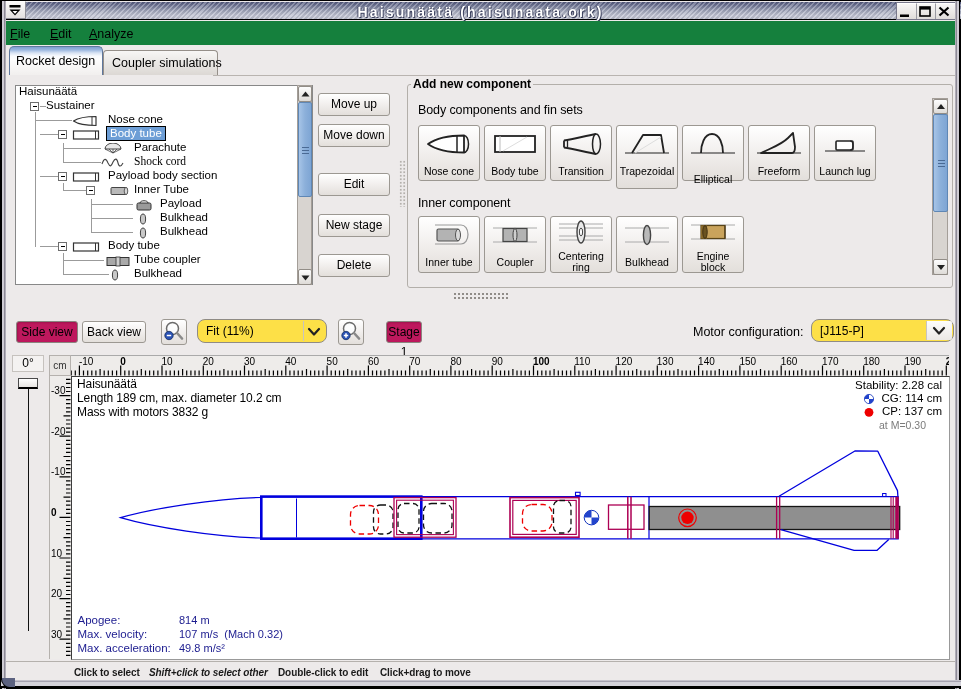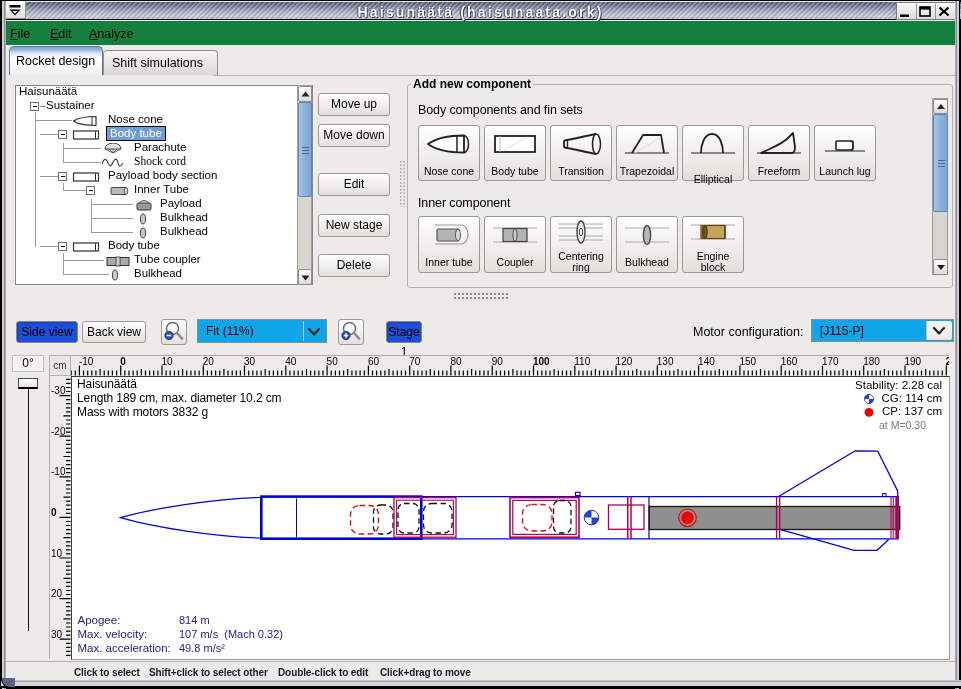--- a/index.html
+++ b/index.html
@@ -14,31 +14,31 @@
 .wbtn{display:inline-block;width:19.6px;height:15.5px;background:linear-gradient(#f7f6f5,#dfdcda);border-right:1px solid #9a9aa2;border-top:1px solid #fff;position:relative;vertical-align:top;}
 .menubar{position:absolute;left:5px;top:20px;width:951px;height:24px;background:#15803d;}
 .mi{position:absolute;top:6px;font-size:12.5px;color:#000;}
 .tabrow{position:absolute;left:5px;top:44px;width:951px;height:30px;}
 .tab1{position:absolute;left:2.5px;top:0.5px;width:94px;height:29.5px;border:1px solid #5f779c;border-bottom:none;border-radius:5px 5px 0 0;
  background:linear-gradient(#7fa0d2 0,#9cb8e0 3px,#d8e3f3 6px,#f8fafd 9px,#fdfdfd 13px,#f2f0ef 27px);}
 .tab2{position:absolute;left:96.5px;top:4.5px;width:115px;height:25.5px;border:1px solid #958f89;border-bottom:none;border-radius:4px 4px 0 0;
  background:linear-gradient(#f7f6f5,#dcd8d4);}
 .tabtext{font-size:12.5px;color:#000;position:absolute;}
 .btn{position:absolute;background:linear-gradient(#ffffff,#f0edeb 55%,#e3dfdb);border:1px solid #9c9892;border-radius:3px;font-size:12px;color:#000;text-align:center;}
-.btn.pressed{background:#1d4ed8;border-color:#8a867f;box-shadow:inset 1px 1px 2px rgba(0,0,0,0.18);}
+.btn.pressed{background:#be185d;border-color:#8a867f;box-shadow:inset 1px 1px 2px rgba(0,0,0,0.18);}
 .tt,.tn{position:absolute;font-size:11.5px;white-space:nowrap;color:#000;}
 .eb{position:absolute;width:9px;height:9px;border:1px solid #6e6e6e;background:#fff;}
 .eb::after{content:"";position:absolute;left:1.5px;top:3px;width:4px;height:1px;background:#000;}
 .ti{position:absolute;}
 .addlabel{position:absolute;font-size:12px;font-weight:bold;background:#edeaea;padding:0 2px;}
 .sb{position:absolute;background:#d8d4d0;border:1px solid #a49e98;}
 .sbb{position:absolute;background:linear-gradient(#fdfdfd,#dedbd7);border:1px solid #928d87;border-radius:2px;}
 .sbt{position:absolute;background:linear-gradient(90deg,#a6c4e7,#8cb0da 50%,#7ea5d4);border:1px solid #5f87b5;border-radius:2px;}
 .grip{position:absolute;left:3.5px;width:7px;height:1px;background:#4a6a94;}
-.combo{position:absolute;background:#0ea5e9;border:1px solid #8f8b85;border-radius:0;font-size:12px;}
+.combo{position:absolute;background:#fde047;border:1px solid #8f8b85;border-radius:8px;font-size:12px;}
 .small{font-size:10.5px;}
 .sbtx{position:absolute;top:665.5px;font-size:10px;font-weight:bold;color:#1a1a1a;letter-spacing:-0.1px;}
 </style></head><body>
 <div class="win">
 
 <div class="titlebar"></div>
 <div class="title">Haisunäätä (haisunaata.ork)</div>
 <div class="micon"><svg width="20" height="16" viewBox="0 0 20 16">
         <rect x="4.5" y="3" width="11" height="2.5" fill="#000"></rect>
         <path d="M4.5,7.5 h11 l-5.5,6 z" fill="#000"></path>
@@ -60,21 +60,21 @@
 <div class="menubar">
 <div class="mi" style="left:4px;"><u>F</u>ile</div>
 <div class="mi" style="left:44px;"><u>E</u>dit</div>
 <div class="mi" style="left:83px;"><u>A</u>nalyze</div>
 </div>
 
 <div class="tabrow">
 <div class="tab1"></div>
       <div class="tab2"></div>
 <div class="tabtext" style="left:10px;top:9px;">Rocket design</div>
-<div class="tabtext" style="left:106px;top:11px;">Shift simulations</div>
+<div class="tabtext" style="left:106px;top:11px;">Coupler simulations</div>
 </div>
 <div style="position:absolute;left:212px;top:73.5px;width:744px;height:1px;background:#b9b4b0;"></div>
 
 <div style="position:absolute;left:14px;top:84px;width:298px;height:200px;background:#fff;border:1px solid #888;">
 <svg width="300" height="200" style="position:absolute;left:0px;top:0px;">
         <path d="M33.5 110L33.5 245 M33.5 119L70 119 M38.5 133L56 133 M38.5 175L56 175 M38.5 245L56 245 M38.5 105L44 105 M61.5 141L61.5 161 M61.5 147L99 147 M61.5 161L99 161 M61.5 181L61.5 189 M61.5 189L84 189 M89.5 197L89.5 231 M89.5 203L131 203 M89.5 217L131 217 M89.5 231L131 231 M61.5 251L61.5 273 M61.5 259L102 259 M61.5 273L107 273" stroke="#9b9b9b" stroke-width="1" fill="none" transform="translate(-14.5,-84.5)" shape-rendering="crispEdges"></path>
       </svg>
 </div>
 <div style="position:absolute;left:14px;top:84px;width:282px;height:199px;overflow:hidden;">
 <div class="eb" style="left:15px;top:16.5px;"></div>
@@ -180,21 +180,21 @@
         <path d="M12,20 L36,6" stroke="#ddd" stroke-width="1"></path>
       </svg>
 <div class="small" style="margin-top:3px;">Body tube</div></div>
 <div class="btn" style="left:549px;top:124px;width:62px;height:56px;">
 <svg width="48" height="28" viewBox="0 0 48 28" style="margin-top:5px;">
         <path d="M7,9.5 C17,8 28,5 39,3 M7,16.5 C17,18 28,21 39,23 M7,9.5 V16.5" fill="none" stroke="#222" stroke-width="1.8"></path>
         <path d="M10.5,10 V16" stroke="#222" stroke-width="1.3"></path>
         <path d="M39,3 C41.5,3 43.5,7.5 43.5,13 C43.5,18.5 41.5,23 39,23 C37,23 35.5,18.5 35.5,13 C35.5,7.5 37,3 39,3" fill="none" stroke="#222" stroke-width="1.5"></path>
       </svg>
 <div class="small" style="margin-top:3px;">Transition</div></div>
-<div class="btn" style="left:615px;top:124px;width:62px;height:56px;">
+<div class="btn" style="left:615px;top:124px;width:62px;height:64px;">
 <svg width="48" height="28" viewBox="0 0 48 28" style="margin-top:5px;">
         <path d="M2,22 L46,22" stroke="#222" stroke-width="1.2"></path>
         <path d="M9,22 L20,4 L38,4 L41,22" fill="none" stroke="#222" stroke-width="1.8" stroke-linejoin="round"></path>
         <path d="M12,22 L38,6" stroke="#ddd" stroke-width="1"></path>
       </svg>
 <div class="small" style="margin-top:3px;">Trapezoidal</div></div>
 <div class="btn" style="left:681px;top:124px;width:62px;height:56px;">
 <svg width="48" height="28" viewBox="0 0 48 28" style="margin-top:5px;">
         <path d="M2,22 L46,22" stroke="#222" stroke-width="1.2"></path>
         <path d="M12,22 C12,14 15,3 23,3 C31,3 34,14 34,22" fill="none" stroke="#222" stroke-width="1.8"></path>
@@ -386,21 +386,21 @@
         <path d="M6,6 L6,1.4 A4.6,4.6 0 0 0 1.4,6 Z" fill="#2244cc"></path>
         <path d="M6,6 L6,10.6 A4.6,4.6 0 0 0 10.6,6 Z" fill="#2244cc"></path>
         <circle cx="6" cy="19.3" r="4.4" fill="#ee0000"></circle>
       </g>
     </svg>
 <div style="position:absolute;left:76.5px;top:612px;font-size:11.5px;line-height:14px;color:#1c1c8f;">Apogee:<br>Max. velocity:<br>Max. acceleration:</div>
 <div style="position:absolute;left:178px;top:612px;font-size:11px;line-height:14px;color:#1c1c8f;">814 m<br>107 m/s&nbsp;&nbsp;(Mach 0.32)<br>49.8 m/s²</div>
 
 <div style="position:absolute;left:5px;top:660px;width:951px;height:21px;border-top:1px solid #b5b1ad;"></div>
 <div class="sbtx" style="left:73px;">Click to select</div>
-<div class="sbtx" style="left:148px;">Shift+click to select other</div>
+<div class="sbtx" style="left:148px;font-style:italic;">Shift+click to select other</div>
 <div class="sbtx" style="left:277px;">Double-click to edit</div>
 <div class="sbtx" style="left:379px;">Click+drag to move</div>
 
 <div style="position:absolute;left:0;top:0;width:5px;height:689px;background:linear-gradient(90deg,#000 0 1px,#cfccd4 1px 3px,#8d8a96 3px 4px,#b1aeb8 4px 5px);"></div>
 <div style="position:absolute;right:0;top:0;width:5px;height:689px;background:linear-gradient(270deg,#000 0 1px,#cfccd4 1px 3px,#8d8a96 3px 4px,#b1aeb8 4px 5px);"></div>
 <div style="position:absolute;left:0;bottom:0;width:961px;height:8px;background:linear-gradient(0deg,#000 0 2px,#d4d2da 2px 6px,#a5a2b0 6px 7px,#c5c2cc 7px 8px);"></div>
 <div style="position:absolute;left:0;bottom:0;width:14px;height:10px;background:#5c6280;border-bottom-left-radius:9px;border:1px solid #000;border-top:none;border-right:none;"></div>
 <div style="position:absolute;left:2px;bottom:2px;width:12px;height:8px;background:#5c6280;border-bottom-left-radius:8px;"></div>
 </div>
 </body></html>

